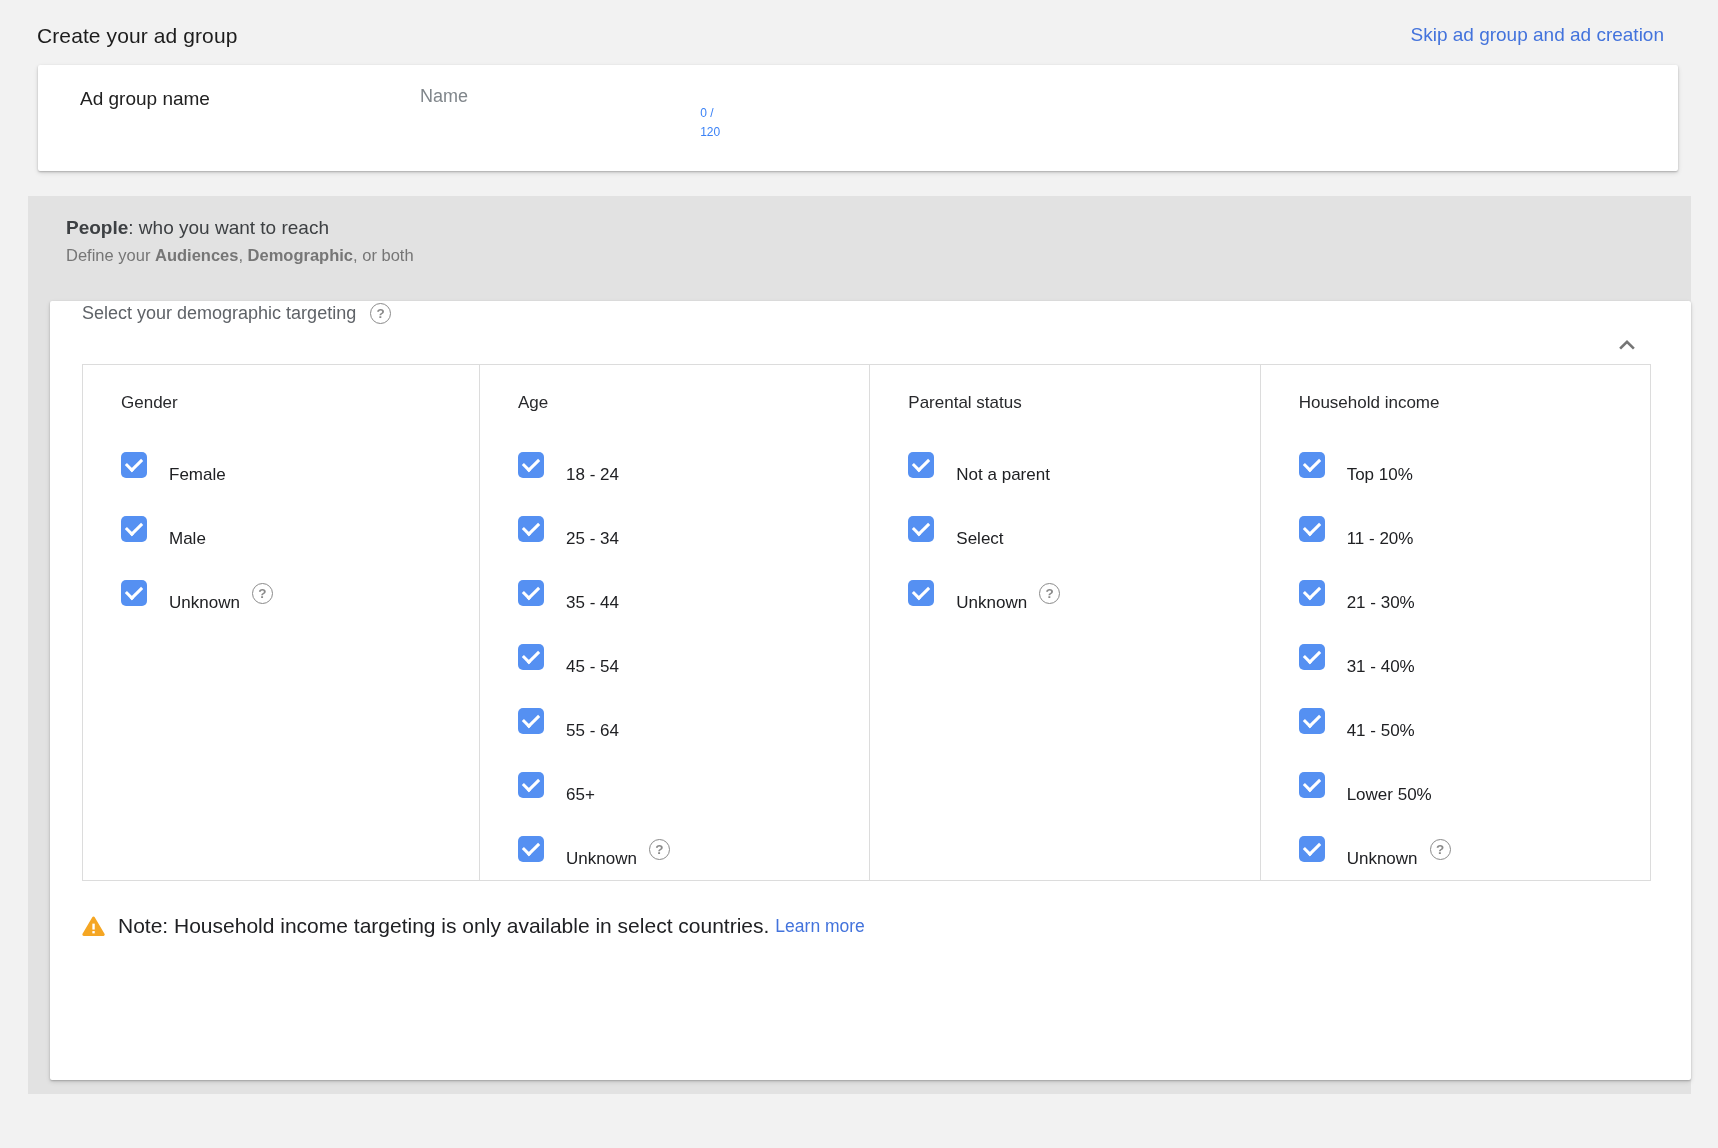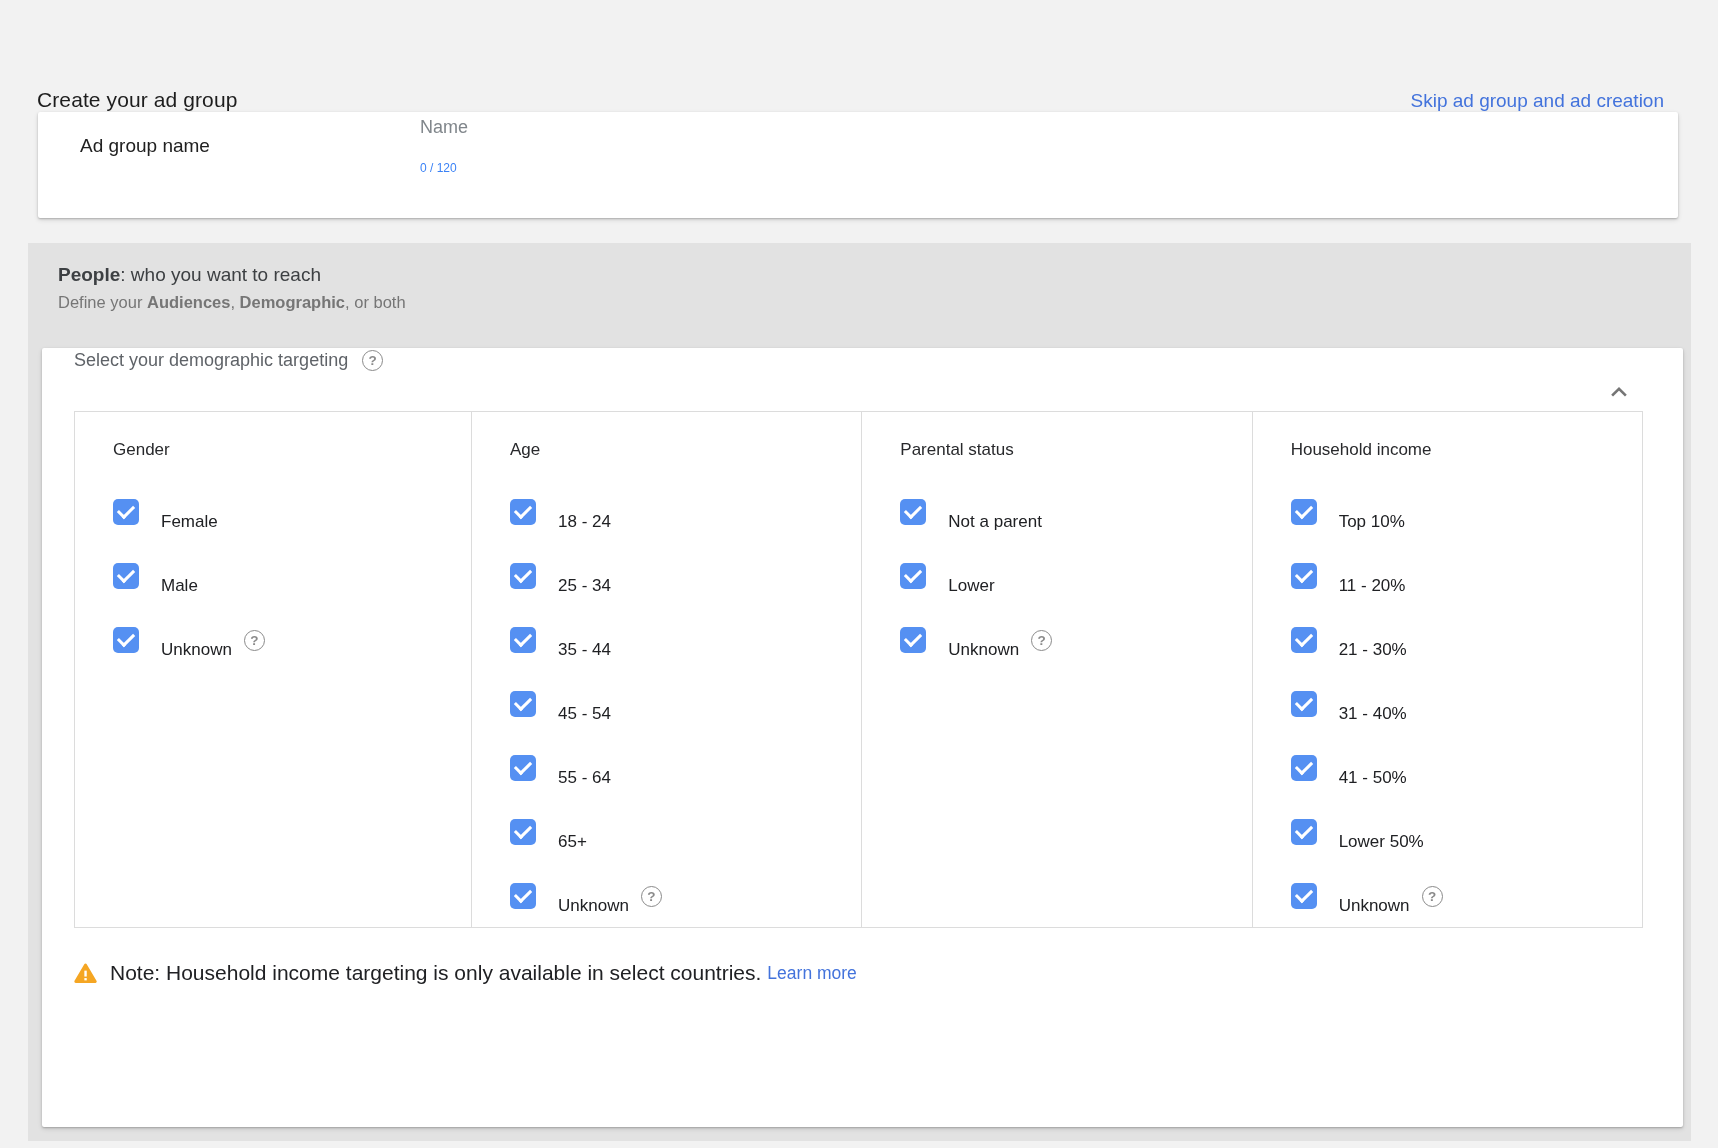--- a/index.html
+++ b/index.html
@@ -5,59 +5,59 @@
   * { box-sizing: border-box; margin: 0; padding: 0; }
   html, body { width: 1718px; height: 1148px; }
   body {
     font-family: "Liberation Sans", "DejaVu Sans", sans-serif;
     background: #f2f2f2;
     color: #202124;
     overflow: hidden;
   }
   
   .page-header {
-    height: 112px;
-    padding: 36px 54px 0 37px;
+    height: 65px;
+    padding: 24px 54px 0 37px;
     display: flex;
     justify-content: space-between;
-    align-items: flex-end;
+    align-items: flex-start;
   }
   .page-title { font-size: 21px; font-weight: 400; color: #1d1d1d; letter-spacing: .1px; }
   .skip-link { font-size: 19px; color: #4373dc; text-decoration: none; cursor: pointer; }
 
   
   .card {
     background: #fff;
     border-radius: 2px;
     box-shadow: 0 1px 2px rgba(0,0,0,.22), 0 2px 5px rgba(0,0,0,.12);
   }
   .top-card {
     margin-left: 38px;
     width: 1640px;
     height: 106px;
     display: flex;
     padding-left: 42px;
   }
   .agn-label { width: 340px; margin-top: 21px; font-size: 19px; line-height: 26px; color: #212121; }
-  .agn-input-wrap { width: 313px; margin-top: 3px; display: flex; flex-direction: column; }
+  .agn-input-wrap { width: 313px; margin-top: 19px; display: flex; flex-direction: row; }
   .agn-input {
     border: none; outline: none; background: transparent;
     font-family: inherit; font-size: 18px; color: #212121; height: 24px; width: 100%;
   }
   .agn-input::placeholder { color: #80868b; opacity: 1; }
   .agn-counter { margin-top: 20px; font-size: 12px; line-height: 19px; color: #3b82f6; text-align: left; }
 
   
   .people-wrapper {
     margin-top: 25px;
     margin-left: 28px;
     width: 1663px;
     height: 898px;
     background: #e2e2e2;
-    padding: 18px 11px 0 14px;
+    padding: 18px 11px 0 22px;
   }
   .people-header { padding-left: 16px; }
   .people-title { font-size: 19px; line-height: 27px; color: #3d4043; }
   .people-title .b { font-weight: bold; }
   .people-subtitle { margin-top: 3px; font-size: 16.5px; line-height: 23px; color: #767676; }
   .people-subtitle .b { font-weight: bold; }
 
   
   .demo-card {
     position: relative;
@@ -226,21 +226,21 @@
     <div class="col-header">Parental status</div>
     <div class="col-items">
   <div class="check-item">
     <span class="checkbox" style="background: rgb(85, 144, 242);"></span>
     <span class="check-label">Not a parent</span>
 
   </div>
 
   <div class="check-item">
     <span class="checkbox" style="background: rgb(85, 144, 242);"></span>
-    <span class="check-label">Lower</span>
+    <span class="check-label">Select</span>
 
   </div>
 
   <div class="check-item">
     <span class="checkbox" style="background: rgb(85, 144, 242);"></span>
     <span class="check-label">Unknown</span>
     <span class="help-icon">?</span>
   </div>
 </div>
   </div>

